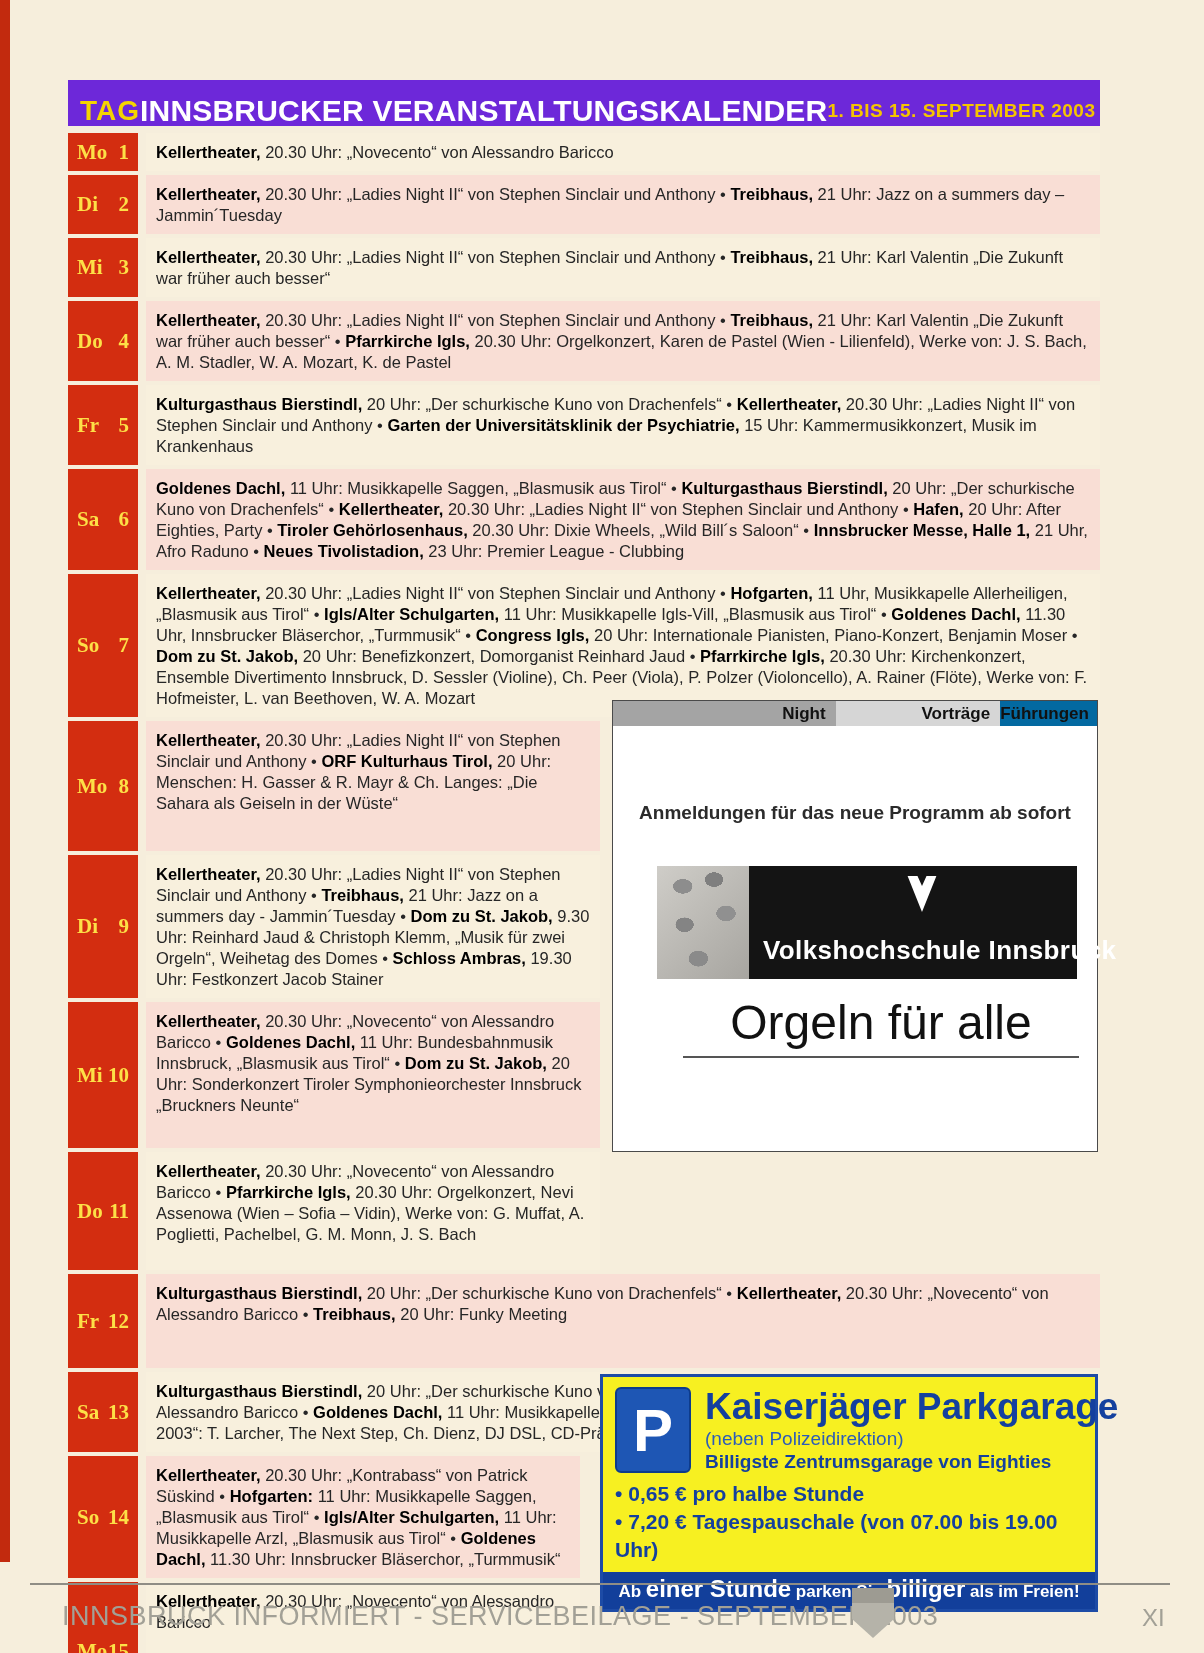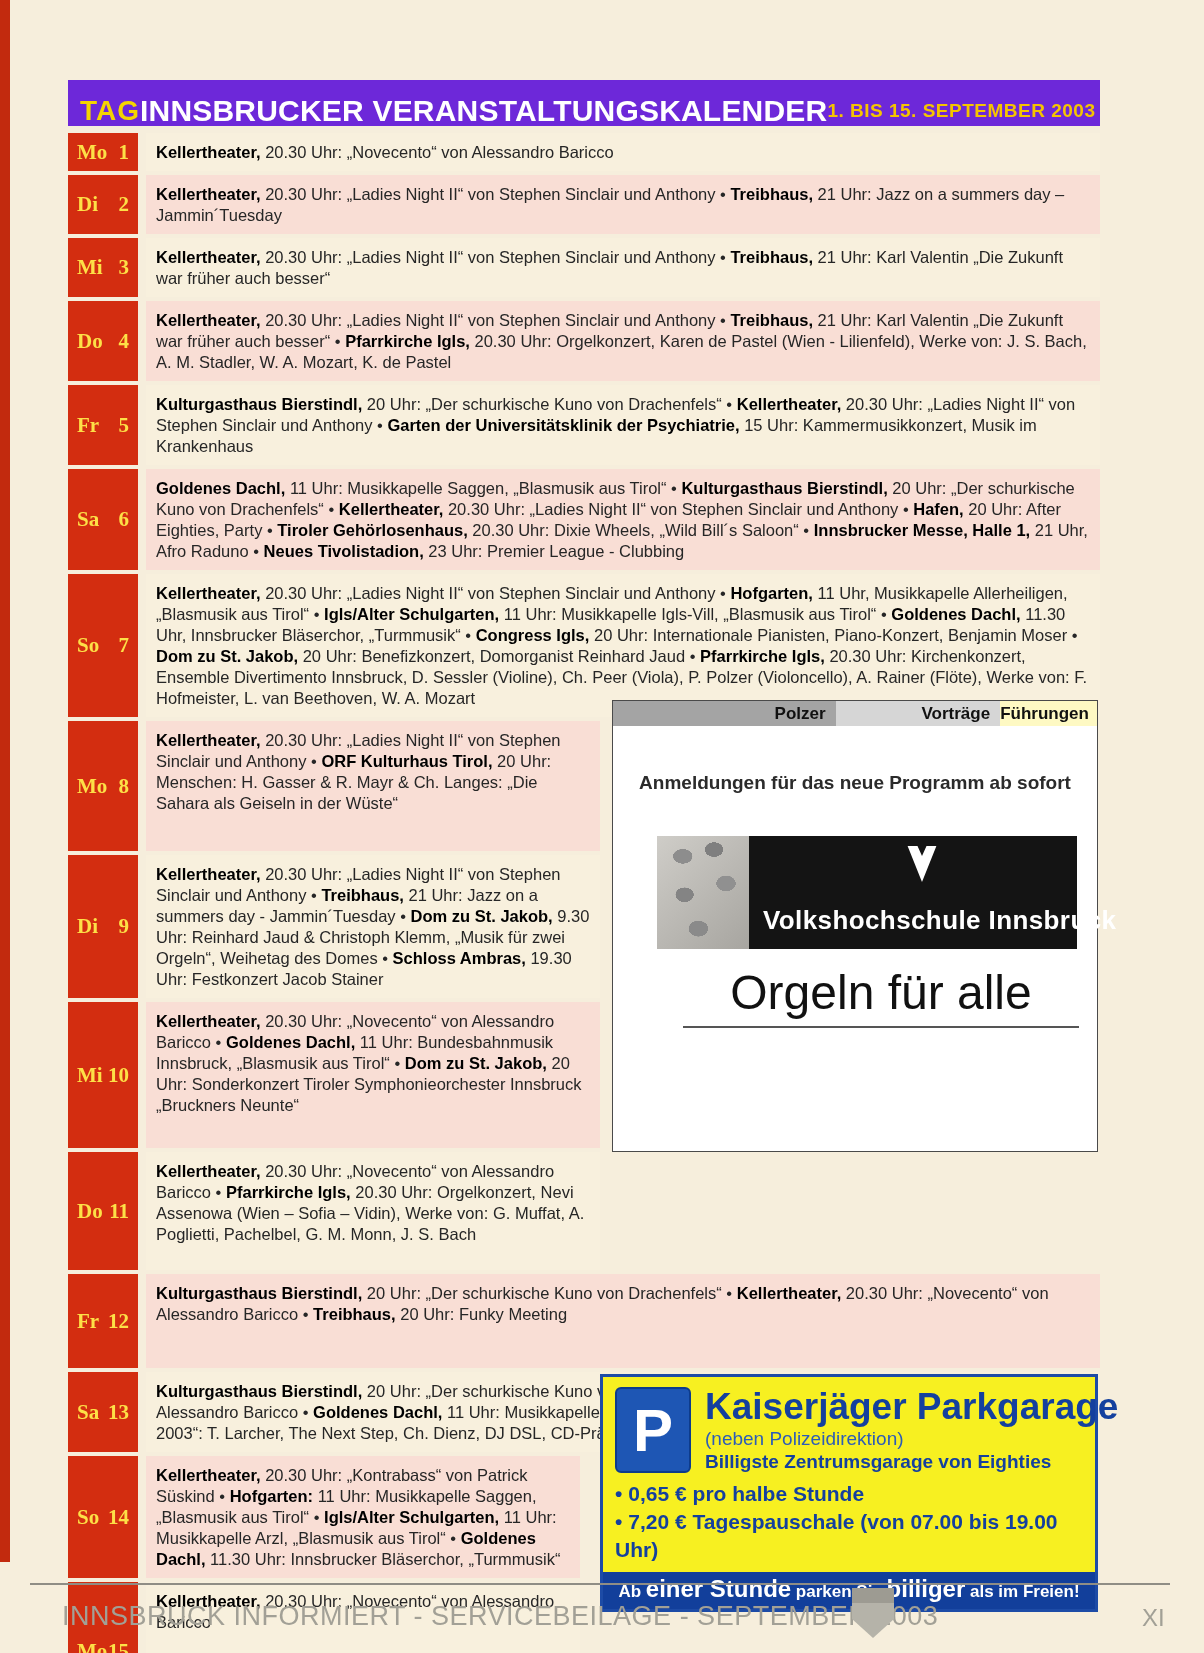--- a/index.html
+++ b/index.html
@@ -63,22 +63,22 @@
   .cal-row:nth-child(16) { min-height:60px; }
   
   .vhs-ad {
     position:absolute; left:612px; top:700px; width:486px; height:452px;
     background:#ffffff; border:1px solid #4a4a4a;
   }
   .vhs-tabs { display:flex; height:25px; font-weight:bold; font-size:17px; color:#111; }
   .vhs-tab { line-height:25px; text-align:right; padding-right:10px; }
   .vhs-tab.t0 { width:46%; background:#a4a4a4; }
   .vhs-tab.t1 { width:34%; background:#d6d6d6; }
-  .vhs-tab.t2 { width:20%; background:#fef9c3; padding-right:18px; }
-  .vhs-headline { margin-top:46px; text-align:center; font-weight:bold; font-size:19px; color:#2b2b2b; }
+  .vhs-tab.t2 { width:20%; background:#0369a1; padding-right:18px; }
+  .vhs-headline { margin-top:76px; text-align:center; font-weight:bold; font-size:19px; color:#2b2b2b; }
   .vhs-banner {
     position:relative; margin:42px 20px 0 44px; height:113px; background:#141414;
   }
   .vhs-photo {
     position:absolute; left:0; top:0; bottom:0; width:92px;
     background:
       radial-gradient(ellipse 16px 12px at 28% 18%, #8d8d8d 60%, transparent 61%),
       radial-gradient(ellipse 15px 12px at 62% 12%, #7f7f7f 60%, transparent 61%),
       radial-gradient(ellipse 16px 13px at 75% 42%, #909090 60%, transparent 61%),
       radial-gradient(ellipse 15px 12px at 30% 52%, #848484 60%, transparent 61%),
@@ -248,21 +248,21 @@
           <span>Mo</span>
           <span>15</span>
         </div>
         <div class="row-body"><span class="venue">Kellertheater,</span><span> 20.30 Uhr: „Novecento“ von Alessandro Baricco</span></div>
       </div>
     </div>
 </div>
 
 <div class="vhs-ad">
   <div class="vhs-tabs">
-      <div class="vhs-tab t0">Polzer</div>
+      <div class="vhs-tab t0">Night</div>
       <div class="vhs-tab t1">Vorträge</div>
       <div class="vhs-tab t2">Führungen</div>
     </div>
   <div class="vhs-headline">Anmeldungen für das neue Programm ab sofort</div>
   <div class="vhs-banner">
     <div class="vhs-photo"></div>
     <svg class="vhs-arrow" viewBox="0 0 36 40">
       <polygon points="2,0 13,0 18,11 23,0 34,0 18,40" fill="#ffffff"></polygon>
     </svg>
     <span class="vhs-banner-text">Volkshochschule Innsbruck</span>

